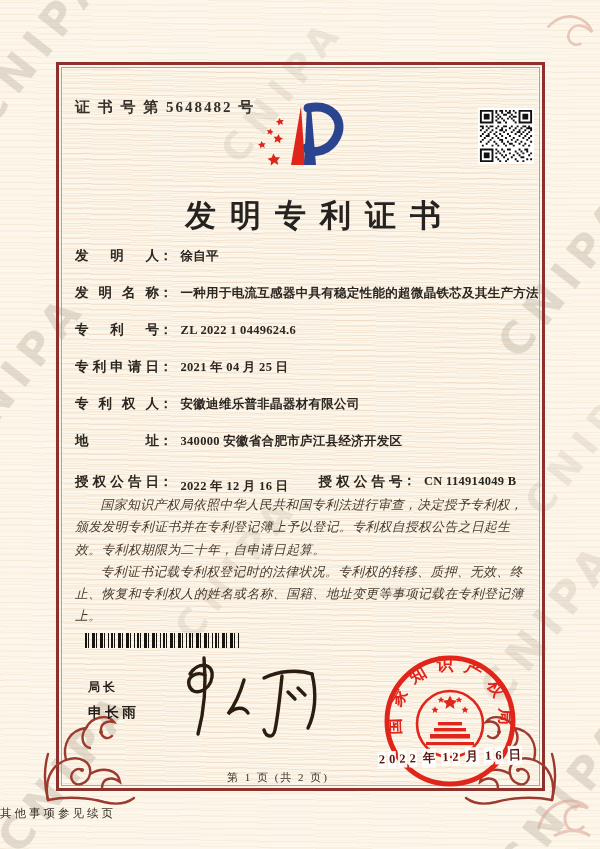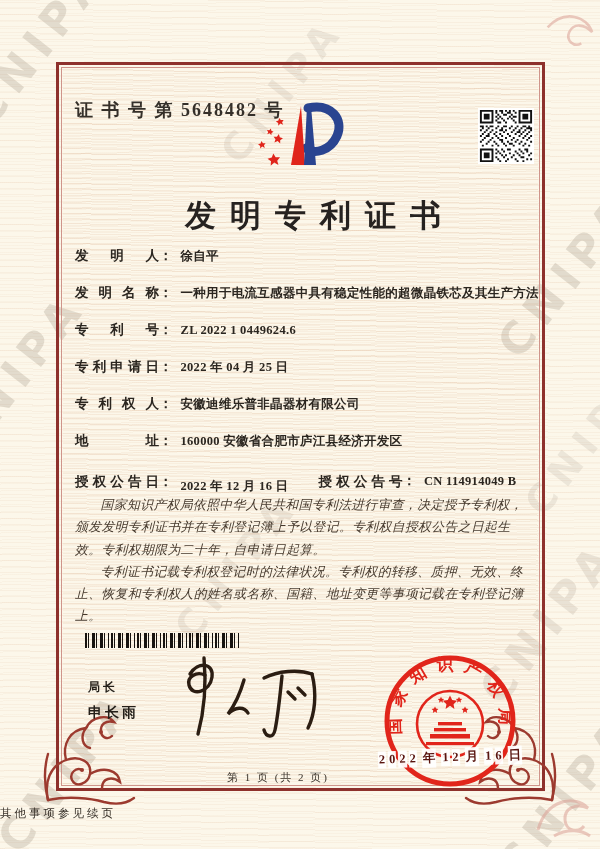--- a/index.html
+++ b/index.html
@@ -20,21 +20,21 @@
   .wm.small{font-size:38px;color:rgba(158,146,128,0.16);}
   .frame{position:absolute;left:56px;top:62px;width:489px;height:729px;
     border:3px solid #8e312c;z-index:2;box-sizing:border-box;}
   .frame-inner{position:absolute;inset:2px;border:1px solid #cf948a;}
   .frame-texture{position:absolute;inset:4px;
     background-image:
       repeating-linear-gradient(1.4deg, rgba(210,152,112,0.14) 0 1px, rgba(0,0,0,0) 1px 5px),
       repeating-linear-gradient(-1.6deg, rgba(216,168,128,0.10) 0 1px, rgba(0,0,0,0) 1px 6px);}
   .corner-ornament{position:absolute;z-index:4;pointer-events:none;}
   .curl{position:absolute;z-index:1;pointer-events:none;opacity:.55;}
-  .cert-no{position:absolute;left:75px;top:98px;z-index:5;font-size:18px;
+  .cert-no{position:absolute;left:75px;top:98px;z-index:5;font-size:15px;
     font-weight:600;letter-spacing:2px;color:#35302a;}
   .logo{position:absolute;left:250px;top:94px;z-index:5;}
   .qr{position:absolute;left:478px;top:108px;z-index:5;background:#fff;}
   .title{position:absolute;left:0;top:182px;width:600px;margin:13px;z-index:5;
     text-align:center;font-size:31px;font-weight:600;letter-spacing:14px;
     text-indent:14px;color:#262220;}
   .fields{position:absolute;left:75px;top:246px;width:455px;z-index:5;}
   .frow{height:22px;margin-bottom:15px;white-space:nowrap;font-weight:700;}
   .flabel{display:inline-block;width:84px;font-size:13.5px;color:#2b2620;
     text-align:justify;text-align-last:justify;vertical-align:middle;}
@@ -158,27 +158,27 @@
   <div class="frow">
     <span class="flabel">发明人</span><span class="fcolon">：</span><span class="fvalue">徐自平</span>
   </div>
   <div class="frow">
     <span class="flabel">发明名称</span><span class="fcolon">：</span><span class="fvalue">一种用于电流互感器中具有稳定性能的超微晶铁芯及其生产方法</span>
   </div>
   <div class="frow">
     <span class="flabel">专利号</span><span class="fcolon">：</span><span class="fvalue">ZL 2022 1 0449624.6</span>
   </div>
   <div class="frow">
-    <span class="flabel">专利申请日</span><span class="fcolon">：</span><span class="fvalue">2022 年 04 月 25 日</span>
+    <span class="flabel">专利申请日</span><span class="fcolon">：</span><span class="fvalue">2021 年 04 月 25 日</span>
   </div>
   <div class="frow">
     <span class="flabel">专利权人</span><span class="fcolon">：</span><span class="fvalue">安徽迪维乐普非晶器材有限公司</span>
   </div>
   <div class="frow">
-    <span class="flabel">地址</span><span class="fcolon">：</span><span class="fvalue">160000 安徽省合肥市庐江县经济开发区</span>
+    <span class="flabel">地址</span><span class="fcolon">：</span><span class="fvalue">340000 安徽省合肥市庐江县经济开发区</span>
   </div>
   <div class="frow">
     <span class="flabel">授权公告日</span><span class="fcolon">：</span><span class="fvalue wide">2022 年 12 月 16 日</span><span class="pair2"><span class="flabel">授权公告号</span><span class="fcolon">：</span><span class="fvalue">CN 114914049 B</span></span>
   </div>
 </div>
 
 <div class="body-paras">
   <p>国家知识产权局依照中华人民共和国专利法进行审查，决定授予专利权，颁发发明专利证书并在专利登记簿上予以登记。专利权自授权公告之日起生效。专利权期限为二十年，自申请日起算。</p>
   <p>专利证书记载专利权登记时的法律状况。专利权的转移、质押、无效、终止、恢复和专利权人的姓名或名称、国籍、地址变更等事项记载在专利登记簿上。</p>
 </div>

